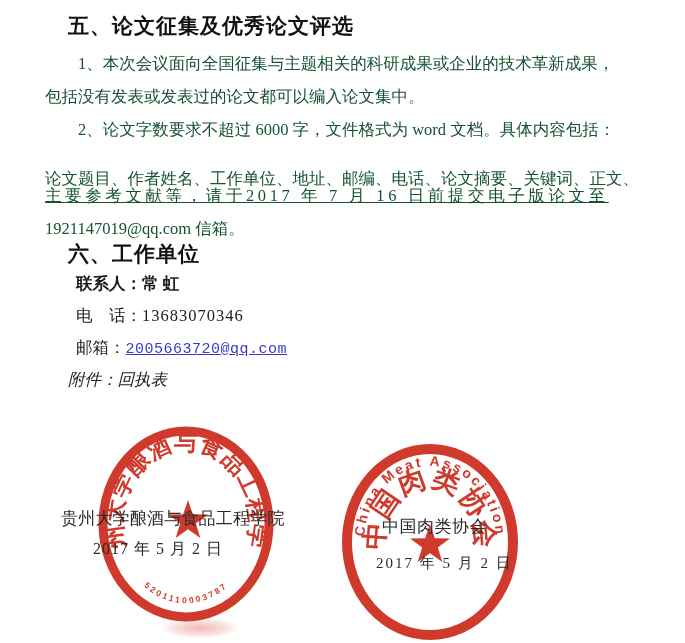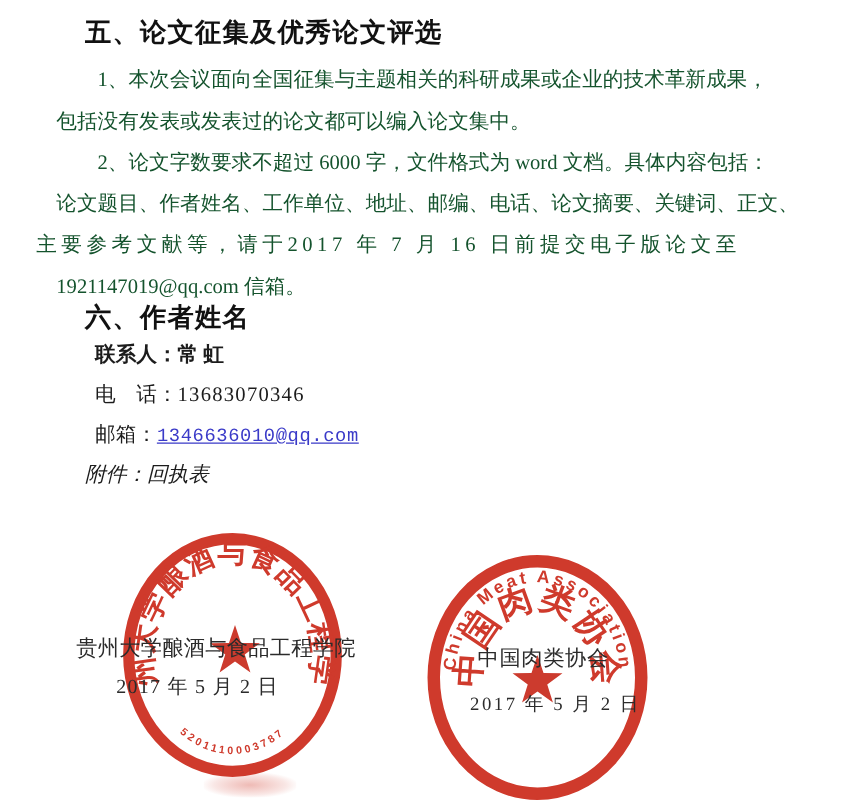--- a/index.html
+++ b/index.html
@@ -67,36 +67,36 @@
 <body>
 
 <div id="page">
 
   <div class="h-title" style="left:68px; top:12px;">五、论文征集及优秀论文评选</div>
 
   <div class="body-line" style="left:78px; top:53px;">1、本次会议面向全国征集与主题相关的科研成果或企业的技术革新成果，</div>
   <div class="body-line" style="left:45px; top:86px;">包括没有发表或发表过的论文都可以编入论文集中。</div>
 
   <div class="body-line" style="left:78px; top:119px;">2、论文字数要求不超过 6000 字，文件格式为 word 文档。具体内容包括：</div>
-  <div class="body-line" style="left:45px; top:152px;">论文题目、作者姓名、工作单位、地址、邮编、电话、论文摘要、关键词、正文、</div>
-  <div class="body-line justified" style="left:29px; top:185px;">主要参考文献等，请于2017 年 7 月 16 日前提交电子版论文至</div>
+  <div class="body-line" style="left:45px; top:168px;">论文题目、作者姓名、工作单位、地址、邮编、电话、论文摘要、关键词、正文、</div>
+  <div class="body-line justified" style="left:45px; top:185px;text-decoration:underline;">主要参考文献等，请于2017 年 7 月 16 日前提交电子版论文至</div>
   <div class="body-line" style="left:45px; top:218px;">1921147019@qq.com 信箱。</div>
 
-  <div class="h-title" style="left:68px; top:240px;">六、作者姓名</div>
+  <div class="h-title" style="left:68px; top:240px;">六、工作单位</div>
 
   <div class="contact-line" style="left:76px; top:273px;font-weight:bold;">
     <span>联系人：</span><span>常 虹</span>
   </div>
 
   <div class="contact-line" style="left:76px; top:305px;">
     <span>电　话：</span><span style="letter-spacing:1px;text-align:center;">13683070346</span>
   </div>
 
   <div class="contact-line" style="left:76px; top:337px;">
-    <span>邮箱：</span><a href="#" class="email-link">1346636010@qq.com</a>
+    <span>邮箱：</span><a href="#" class="email-link">2005663720@qq.com</a>
   </div>
 
   <div class="contact-line" style="left:68px; top:369px;font-style:italic;">
     <span>附件：</span><span>回执表</span>
   </div>
 
   <div class="smudge"></div>
 
   <svg class="stamp-svg" style="left:96px; top:424px;" width="180" height="200" viewBox="0 0 180 200">
     <defs>

